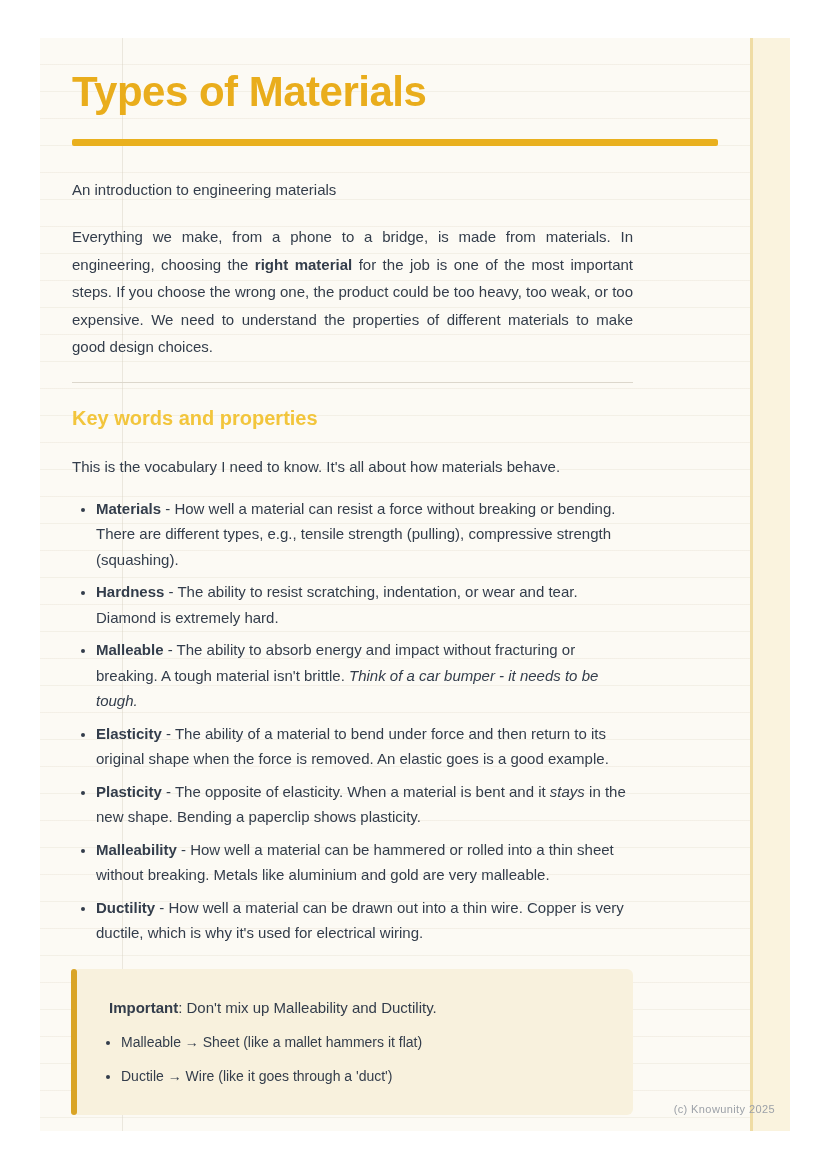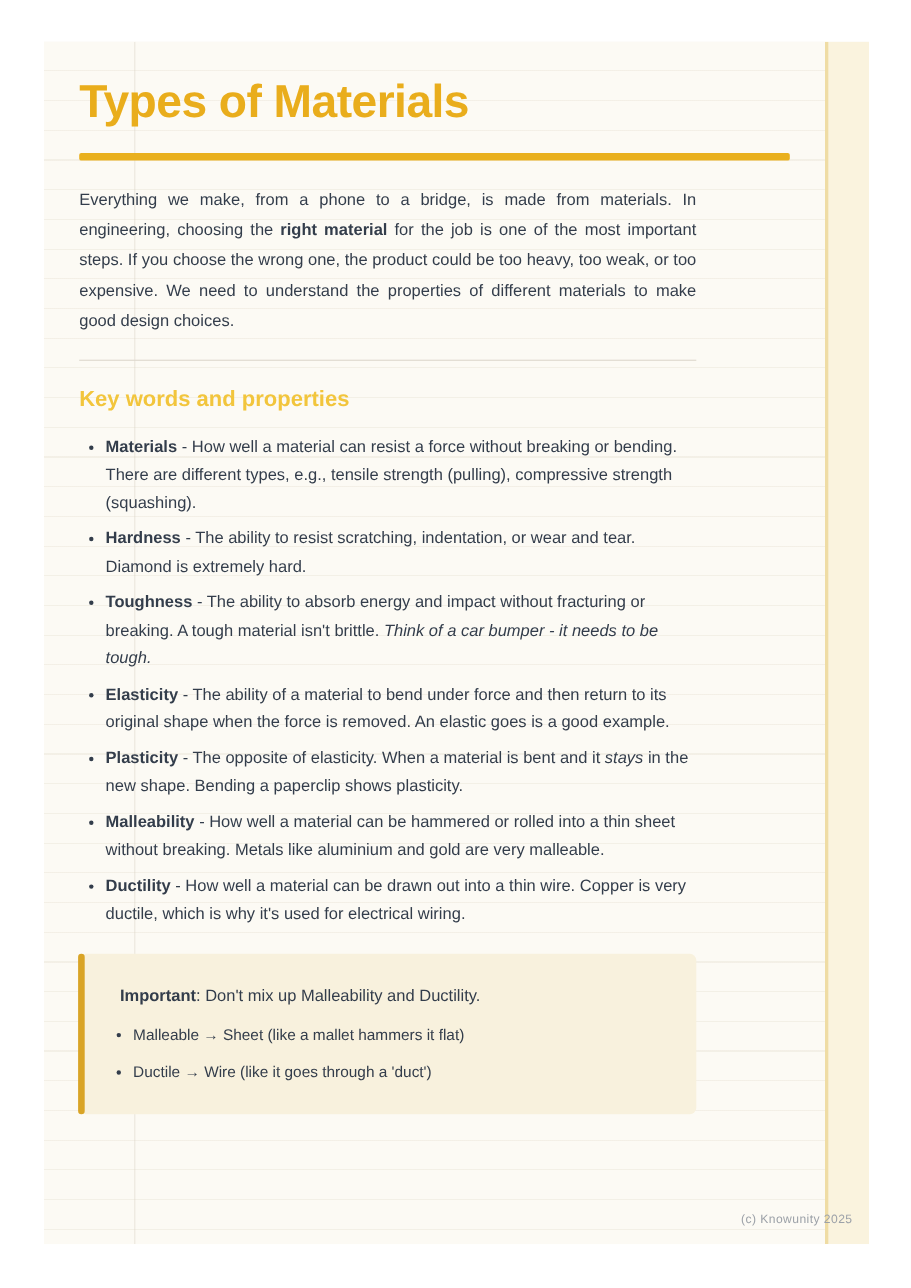--- a/index.html
+++ b/index.html
@@ -136,32 +136,34 @@
 <body>
 
 <div class="card">
   <div class="margin-vline"></div>
   <div class="margin-strip"></div>
 
   <div class="content">
     <h1>Types of Materials</h1>
     <div class="title-rule"></div>
 
+    <p class="subtitle text-col">An introduction to engineering materials</p>
 
     <p class="intro text-col"><span>Everything we make, from a phone to a bridge, is made from materials. In engineering, choosing the </span><span class="b">right material</span><span> for the job is one of the most important steps. If you choose the wrong one, the product could be too heavy, too weak, or too expensive. We need to understand the properties of different materials to make good design choices.</span></p>
 
     <hr class="divider">
 
     <h2>Key words and properties</h2>
 
+    <p class="lead text-col">This is the vocabulary I need to know. It's all about how materials behave.</p>
 
     <ul class="props" id="props-list">
         <li><strong>Materials</strong><span> - How well a material can resist a force without breaking or bending. There are different types, e.g., tensile strength (pulling), compressive strength (squashing).</span></li>
         <li><strong>Hardness</strong><span> - The ability to resist scratching, indentation, or wear and tear. Diamond is extremely hard.</span></li>
-        <li><strong>Toughness</strong><span> - The ability to absorb energy and impact without fracturing or breaking. A tough material isn't brittle. </span><span class="i">Think of a car bumper - it needs to be tough.</span></li>
+        <li><strong>Malleable</strong><span> - The ability to absorb energy and impact without fracturing or breaking. A tough material isn't brittle. </span><span class="i">Think of a car bumper - it needs to be tough.</span></li>
         <li><strong>Elasticity</strong><span> - The ability of a material to bend under force and then return to its original shape when the force is removed. An elastic goes is a good example.</span></li>
         <li><strong>Plasticity</strong><span> - The opposite of elasticity. When a material is bent and it </span><span class="i">stays</span><span> in the new shape. Bending a paperclip shows plasticity.</span></li>
         <li><strong>Malleability</strong><span> - How well a material can be hammered or rolled into a thin sheet without breaking. Metals like aluminium and gold are very malleable.</span></li>
         <li><strong>Ductility</strong><span> - How well a material can be drawn out into a thin wire. Copper is very ductile, which is why it's used for electrical wiring.</span></li>
       </ul>
 
     <div class="callout">
       <div class="callout-bar"></div>
       <p class="callout-head"><strong>Important</strong><span>: Don't mix up Malleability and Ductility.</span></p>
       <ul class="callout-list" id="callout-list">

